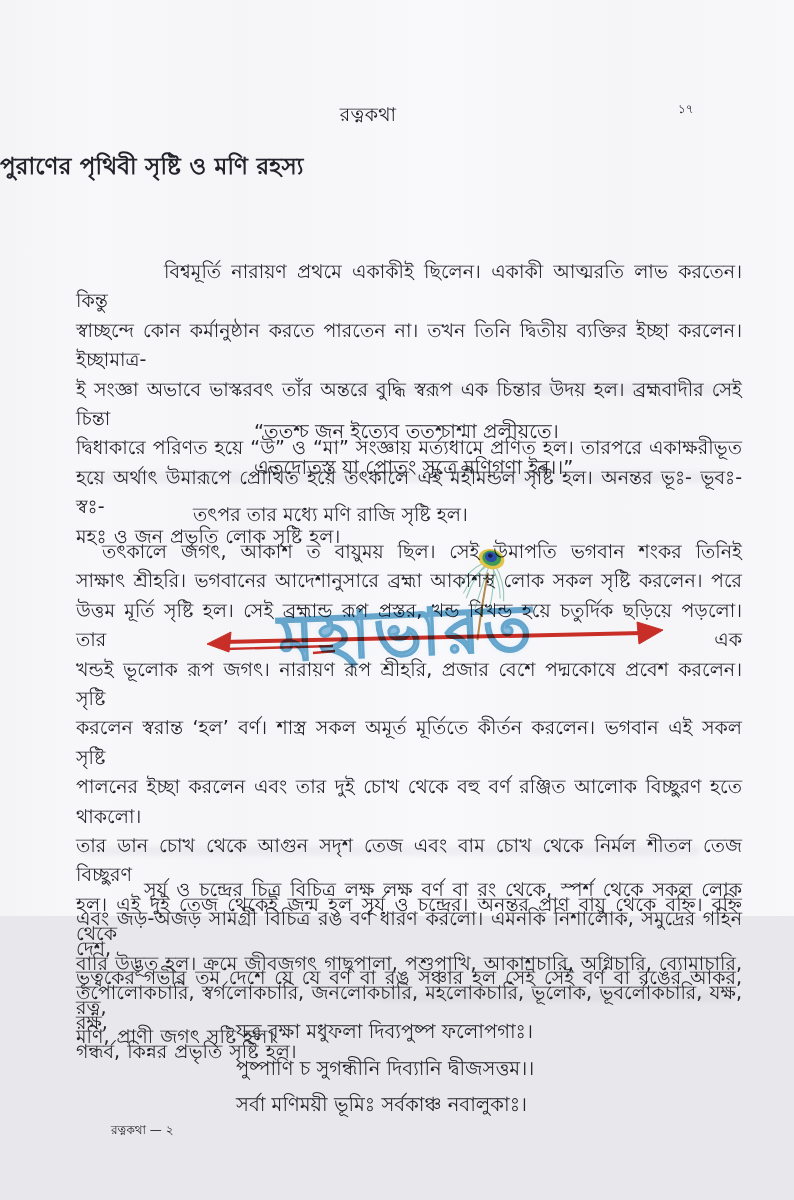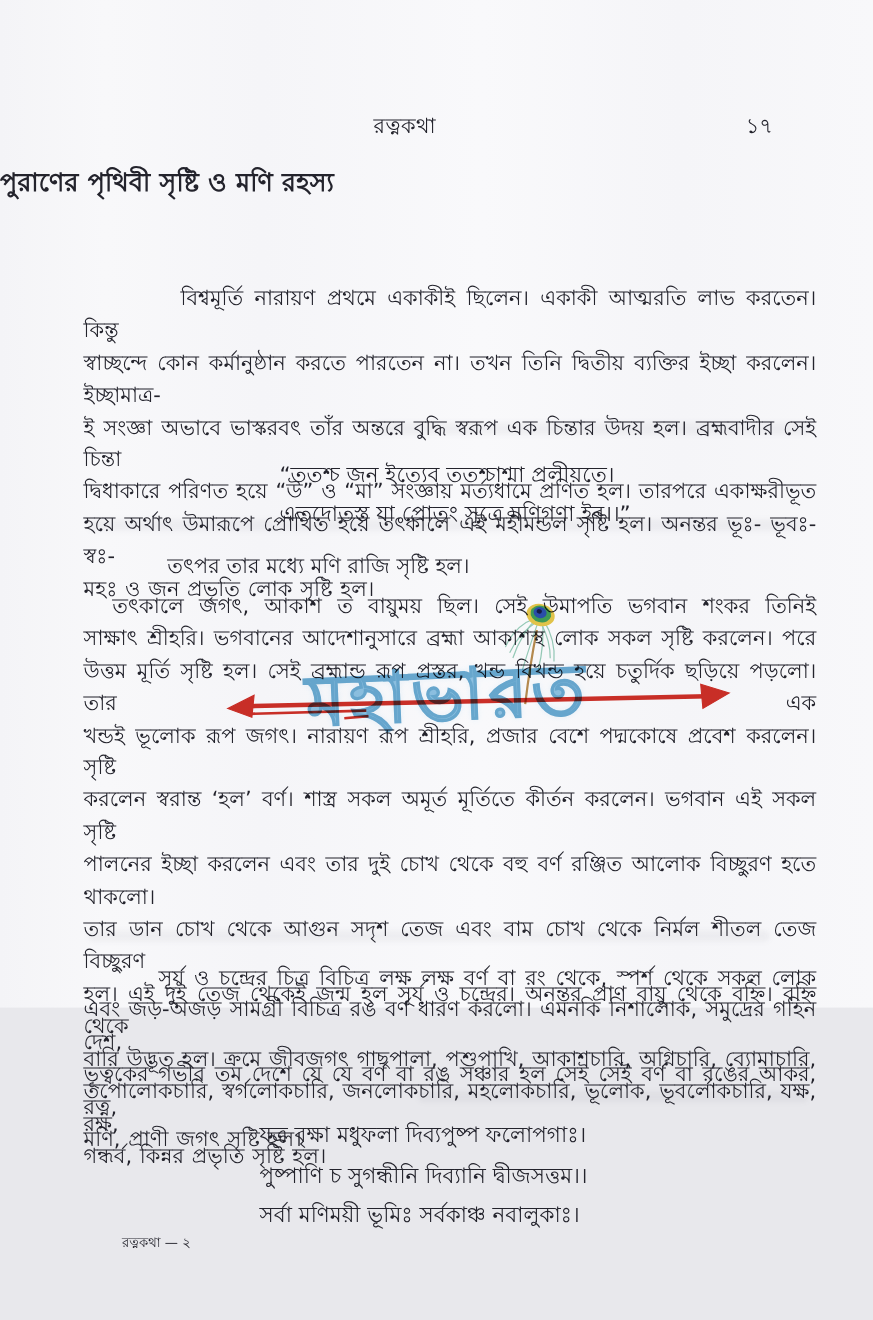--- a/index.html
+++ b/index.html
@@ -12,40 +12,40 @@
   #page{
     position:relative;width:794px;height:916px;
     background:linear-gradient(90deg,#f4f4f7 0%,#f8f8fa 12%,#f5f5f8 30%,#f9f9fb 55%,#f5f5f8 78%,#f8f8fa 100%);
     color:#23232c;
   }
   .abs{position:absolute;}
   .hdr{
     left:0;top:100px;width:736px;text-align:center;
     font-size:19px;letter-spacing:.3px;
   }
-  .pgnum{left:678px;top:100px;font-size:19px;}
+  .pgnum{left:678px;top:100px;font-size:12px;}
   .title{
     left:0;top:148px;width:736px;text-align:left;
     font-size:23px;font-weight:bold;letter-spacing:.2px;
   }
   .para{
     left:76px;width:666px;
     font-size:19px;line-height:29.4px;
     word-spacing:1px;
   }
   .tline{text-align:justify;text-align-last:justify;white-space:normal;}
   .tline.last{text-align-last:left;}
   .para.ind-lg .tline:first-child{text-indent:88px;}
   .para.ind-sm .tline:first-child{text-indent:26px;}
   .para.ind-md .tline:first-child{text-indent:68px;}
   .verse{
     font-size:19.5px;line-height:36px;
   }
   .verse .tline,.verse .tline.last{text-align:left;text-align-last:left;}
-  .single-line{font-size:19px;}
+  .single-line{font-size:19px;margin-left:41px;}
   .footer{left:111px;top:1121px;font-size:12px;}
   
   .watermark{
     left:278px;top:584px;width:400px;height:92px;
     font-size:64px;font-weight:bold;
     color:#6fb4dc;
     -webkit-text-stroke:1px #3f93c4;
     text-shadow:0 0 2px #ffffff,0 0 6px #dff0fa;
     transform:rotate(-2.5deg);
     letter-spacing:4px;

